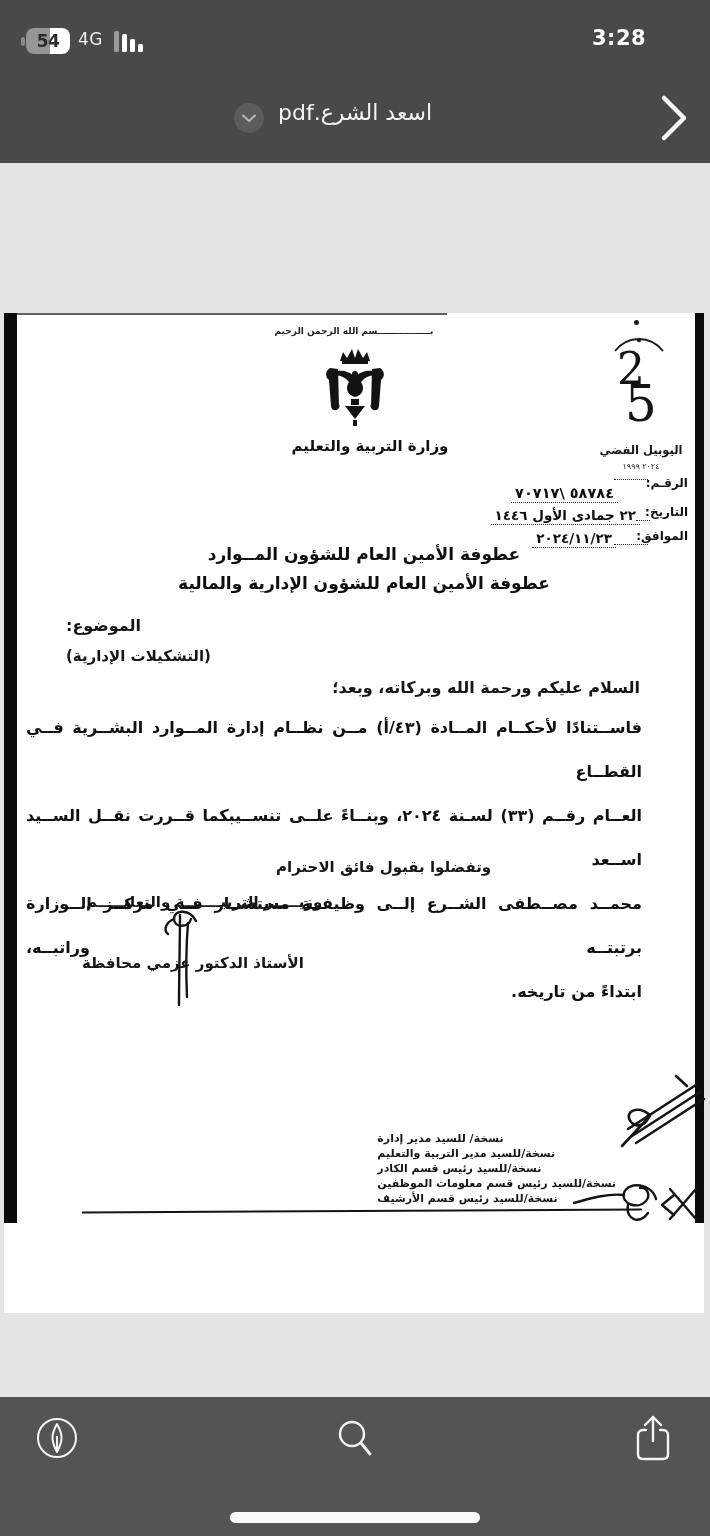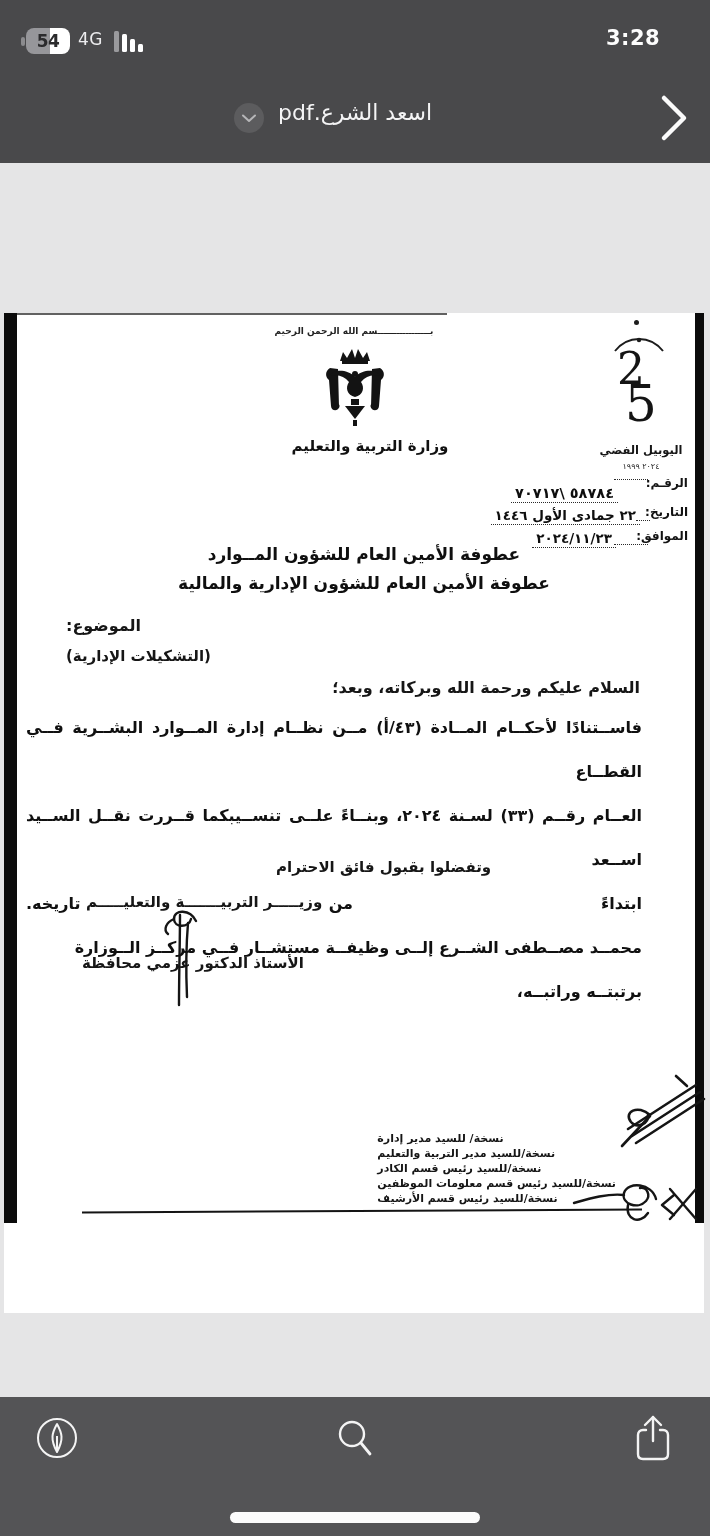--- a/index.html
+++ b/index.html
@@ -23,21 +23,21 @@
   }
   .battery-cap{position:absolute;left:21px;top:13px;width:4px;height:9px;border-radius:2px;background:#8b8b8e;}
   .battery-num{font-size:17px;font-weight:bold;color:#2b2b2d;letter-spacing:-0.5px;}
   .net-label{position:absolute;left:78px;top:5px;font-size:17px;color:#ececee;letter-spacing:0.5px;}
   .sig-bars{position:absolute;left:114px;top:6px;width:40px;height:22px;}
   .sig-bars i{position:absolute;bottom:0;width:5px;border-radius:1.5px;background:#fff;display:block;}
   .sig-bars i.b1{left:0;height:21px;background:#9a9a9d;}
   .sig-bars i.b2{left:8px;height:18px;}
   .sig-bars i.b3{left:16px;height:13px;}
   .sig-bars i.b4{left:24px;height:8px;}
-  .clock{position:absolute;left:592px;top:2px;font-size:21px;font-weight:bold;color:#fdfdfd;letter-spacing:0.5px;margin-left:14px;}
+  .clock{position:absolute;left:592px;top:2px;font-size:21px;font-weight:bold;color:#fdfdfd;letter-spacing:0.5px;}
 
   .title-row{position:absolute;left:0;top:88px;width:710px;height:64px;}
   .file-title{
     position:absolute;left:0;top:12px;width:710px;text-align:center;
     font-size:22px;color:#f4f4f5;font-weight:500;direction:rtl;
   }
   .chev-circle{
     position:absolute;left:234px;top:15px;width:30px;height:30px;border-radius:50%;
     background:#5c5c5e;display:flex;align-items:center;justify-content:center;
   }
@@ -181,22 +181,22 @@
     </div>
 
     <div class="subject-label">الموضوع:</div>
     <div class="subject-value">(التشكيلات الإدارية)</div>
 
     <div class="greeting">السلام عليكم ورحمة الله وبركاته، وبعد؛</div>
 
     <div class="body-par">
       <div>فاســتنادًا لأحكــام المــادة (٤٣/أ) مــن نظــام إدارة المــوارد البشــرية فــي القطــاع</div>
       <div>العــام رقــم (٣٣) لسـنة ٢٠٢٤، وبنــاءً علــى تنســيبكما قــررت نقــل الســيد اســعد</div>
+      <div>محمــد مصــطفى الشــرع إلــى وظيفــة مستشــار فــي مركــز الــوزارة برتبتــه وراتبــه،</div>
       <div>ابتداءً من تاريخه.</div>
-      <div>محمــد مصــطفى الشــرع إلــى وظيفــة مستشــار فــي مركــز الــوزارة برتبتــه وراتبــه،</div>
     </div>
 
     <div class="closing">وتفضلوا بقبول فائق الاحترام</div>
     <div class="signer-title">وزيـــــر التربيـــــــة والتعليـــــم</div>
     <svg class="signature-svg" width="100" height="105" viewBox="0 0 100 105">
       <g fill="none" stroke="#151515" stroke-width="2.4" stroke-linecap="round">
         <path d="M62,16 C56,4 40,4 40,14 C40,23 55,23 57,14"></path>
         <path d="M40,14 C32,17 29,25 34,29"></path>
         <path d="M46,10 C46,35 45,70 45,100"></path>
         <path d="M54,18 C52,42 52,70 53,92"></path>

